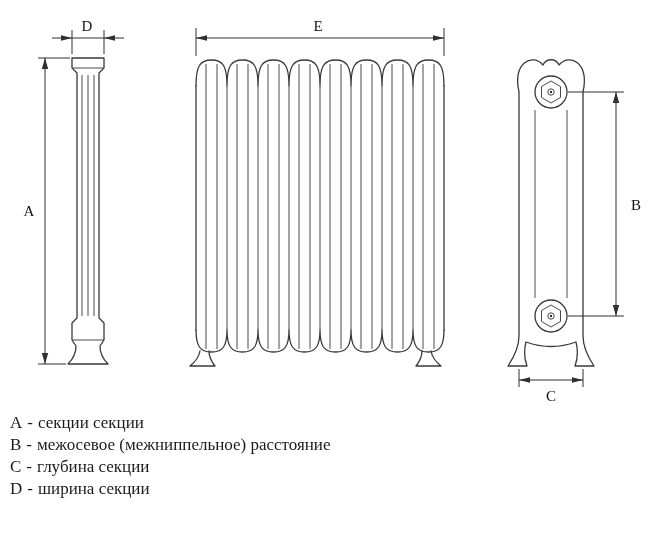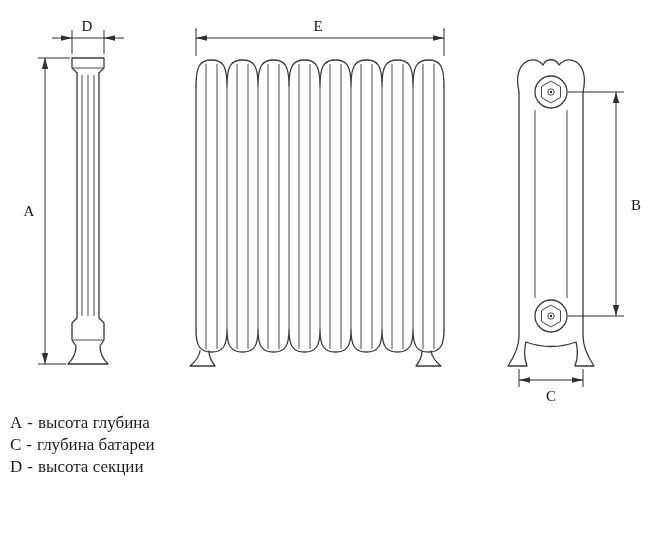--- a/index.html
+++ b/index.html
@@ -115,23 +115,26 @@
         <path class="dim" d="M519,369 L519,387 M583,369 L583,387"></path>
         <path class="dim" d="M519,380 L583,380"></path>
         <path class="arr" d="M519,380 L530,377.2 L530,382.8 Z M583,380 L572,377.2 L572,382.8 Z"></path>
         <text class="dimtext" x="551" y="401" text-anchor="middle">C</text>
       </g>
     </g>
   </svg>
 
   <div class="legend">
     <div class="legend-row">
-      <span>A</span><span class="sep">-</span><span>высота глубина</span>
+      <span>A</span><span class="sep">-</span><span>секции секции</span>
     </div>
     <div class="legend-row">
-      <span>C</span><span class="sep">-</span><span>глубина батареи</span>
+      <span>B</span><span class="sep">-</span><span>межосевое (межниппельное) расстояние</span>
     </div>
     <div class="legend-row">
-      <span>D</span><span class="sep">-</span><span>высота секции</span>
+      <span>C</span><span class="sep">-</span><span>глубина секции</span>
+    </div>
+    <div class="legend-row">
+      <span>D</span><span class="sep">-</span><span>ширина секции</span>
     </div>
   </div>
 
 </div>
 
 </body></html>

